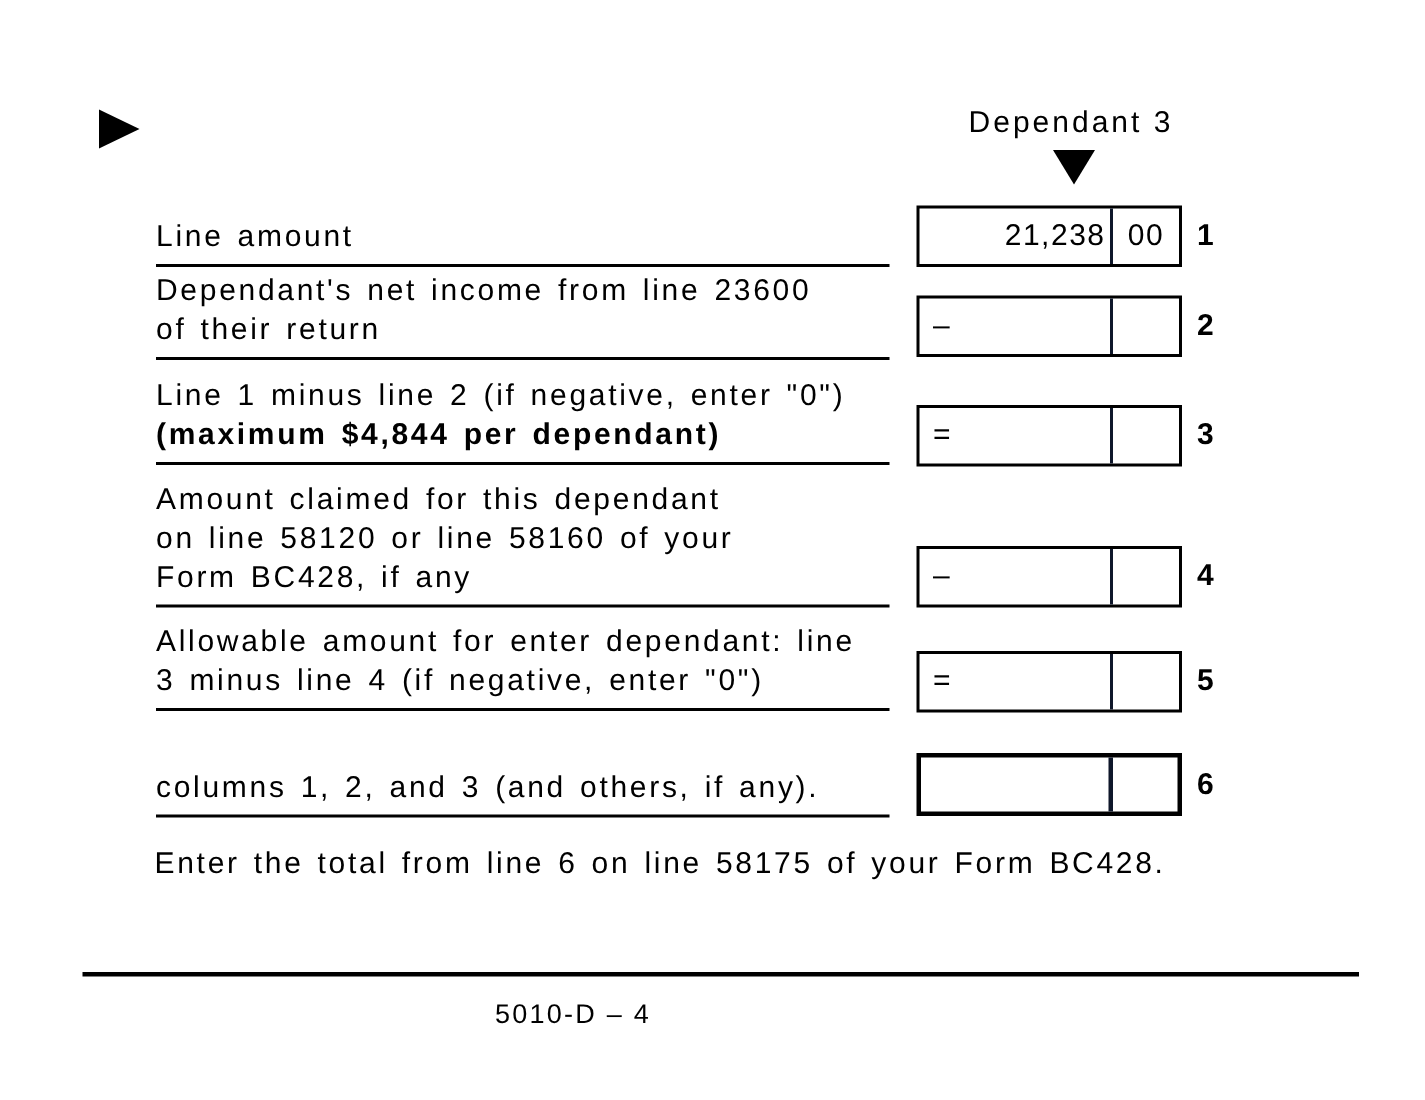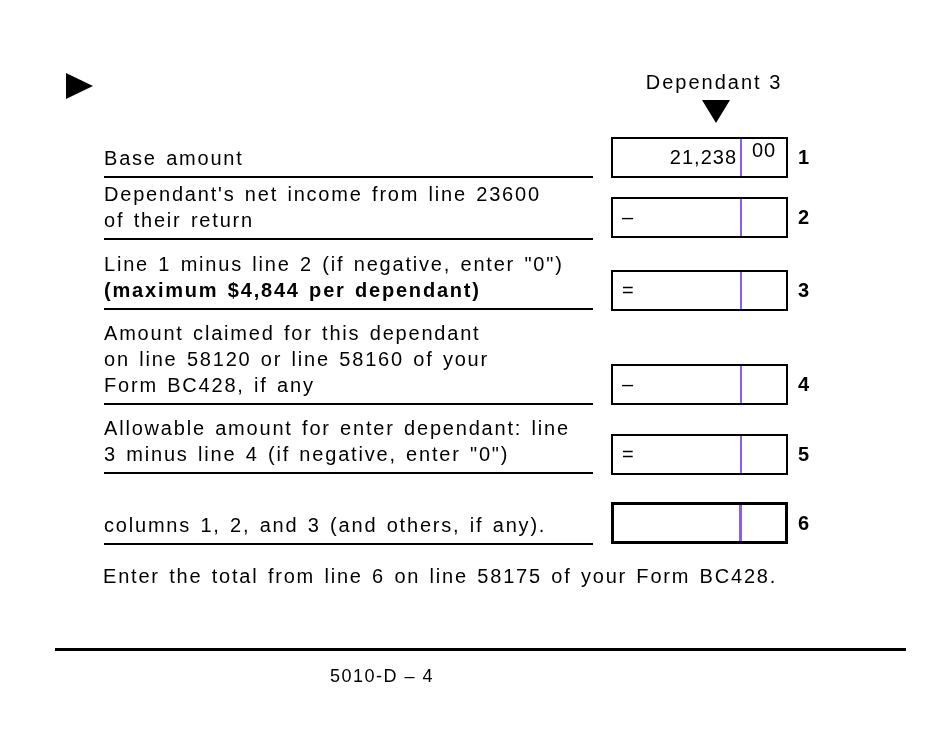--- a/index.html
+++ b/index.html
@@ -47,28 +47,28 @@
     position:absolute; left:611px; width:177px; height:41px;
     box-sizing:border-box; border:2px solid #000; display:flex; background:#fff;
   }
   .ab1 { top:137px; }
   .ab2 { top:197px; }
   .ab3 { top:270px; }
   .ab4 { top:364px; }
   .ab5 { top:434px; }
   .ab6 { top:502px; height:42px; border-width:3px; }
   .dollars-cell {
-    flex:1; border-right:2px solid #8b5cf6; display:flex; align-items:center;
+    flex:1; border-right:2px solid #0f172a; display:flex; align-items:center;
     font-size:20px; letter-spacing:1px; overflow:hidden;
   }
   .ab6 .dollars-cell { border-right-width:3px; }
   .operator { padding-left:9px; font-size:20px; }
   .amount-value { margin-left:auto; padding-right:3px; }
   .cents-cell {
-    width:44px; display:flex; justify-content:center;
+    width:44px; display:flex; align-items:center; justify-content:center;
     font-size:20px; letter-spacing:1px;
   }
   .ab6 .cents-cell { width:43px; }
 
   
   .line-num {
     position:absolute; left:798px; font-size:20px; font-weight:bold;
     line-height:26px;
   }
   .ln1 { top:144px; } .ln2 { top:204px; } .ln3 { top:277px; }
@@ -94,21 +94,21 @@
 <body>
 
 <div class="page">
 
   <div class="start-arrow"></div>
 
   <div class="col-header">Dependant 3</div>
   <div class="down-arrow"></div>
 
   <div class="row-label rl1">
-    <span>Base amount</span>
+    <span>Line amount</span>
   </div>
   <div class="amount-box ab1">
     <div class="dollars-cell">
       <span class="amount-value">21,238</span>
     </div>
     <div class="cents-cell">
       <span>00</span>
     </div>
   </div>
   <div class="line-num ln1">1</div>

